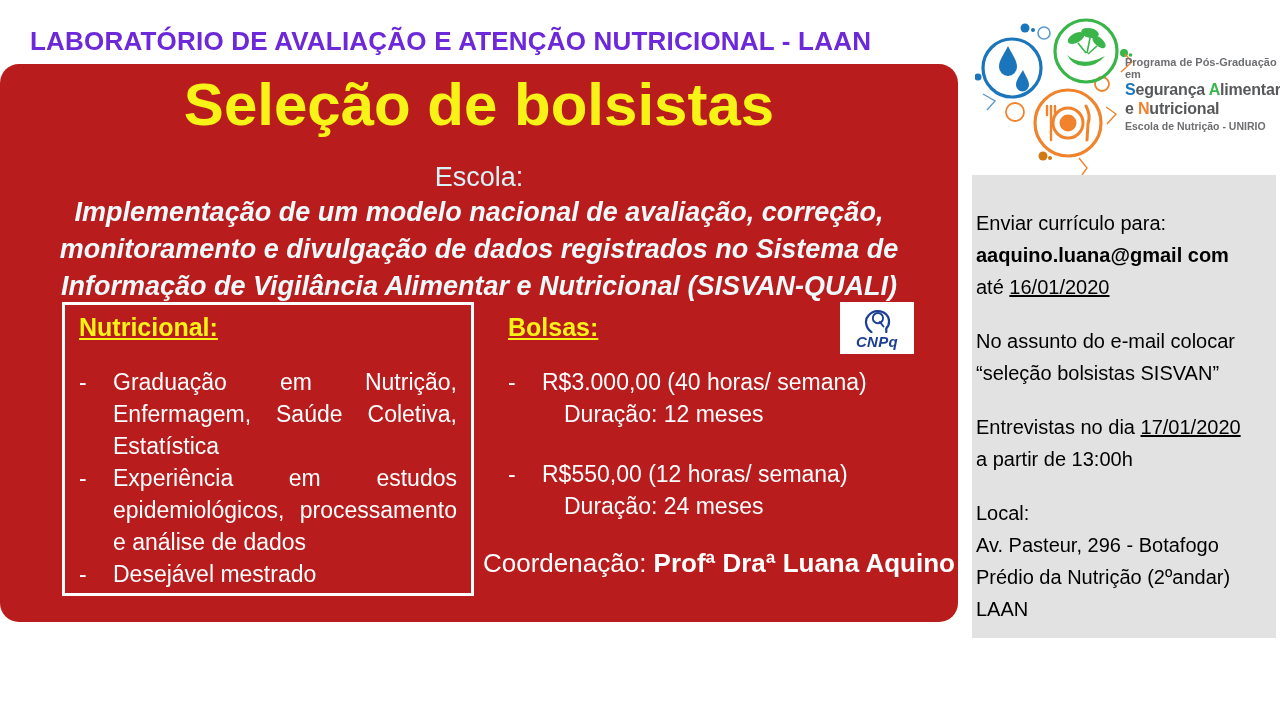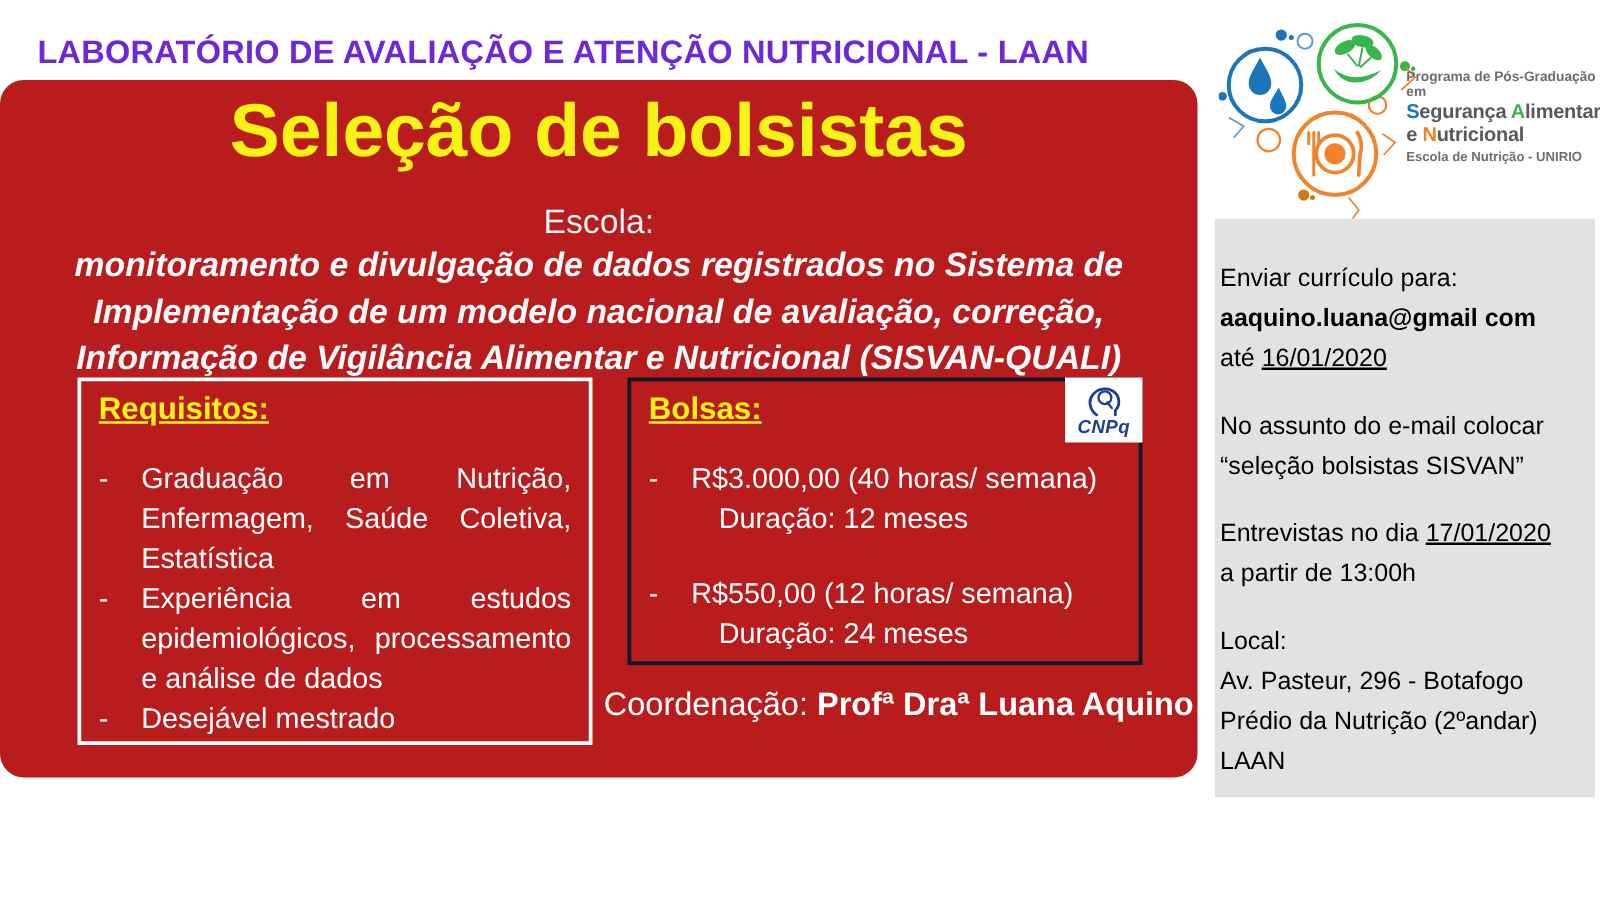--- a/index.html
+++ b/index.html
@@ -15,34 +15,34 @@
   .slide-title { position:absolute; top:6px; left:0; width:100%; text-align:center;
                  color:#f8f316; font-size:60px; font-weight:700; }
   .projeto-label { position:absolute; top:98px; left:0; width:100%; text-align:center;
                    font-size:27px; color:#d9f2f7; }
   .projeto-desc { position:absolute; top:130px; left:0; width:100%; text-align:center;
                   font-size:27px; font-weight:700; font-style:italic; color:#eef9fb; line-height:37px; }
 
   .req-box { position:absolute; left:62px; top:238px; width:412px; height:294px;
              border:3px solid #fff; padding:8px 14px; }
   .bolsas-box { position:absolute; left:502px; top:238px; width:412px; height:230px;
-                border:3px solid #0f172a; padding:8px 14px; }
+                border:3px solid #b91c1c; padding:8px 3px; }
   .box-heading { font-size:25px; font-weight:700; color:#f8f316; text-decoration:underline; }
 
   .req-list { margin-top:24px; }
   .item { display:flex; font-size:23px; line-height:32px; color:#fdfeff; }
   .dash { width:34px; flex:none; }
   .itxt { flex:1; text-align:justify; }
 
   .bolsa-item { margin-top:24px; font-size:23px; line-height:32px; color:#fdfeff; }
   .bolsa-item.second { margin-top:28px; }
   .bolsa-row { display:flex; }
   .bolsa-dur { margin-left:56px; }
 
-  .cnpq-badge { position:absolute; top:-3px; right:-3px; width:62px; height:52px; background:#fff;
+  .cnpq-badge { position:absolute; top:-3px; right:-3px; width:74px; height:52px; background:#fff;
                 display:flex; flex-direction:column; align-items:center; justify-content:center; }
   .cnpq-label { font-size:15px; font-weight:700; font-style:italic; color:#1c3e94; letter-spacing:0.3px; }
 
   .coord { position:absolute; left:480px; top:484px; width:478px; text-align:center;
            font-size:26px; color:#fff; white-space:pre-wrap; }
   .bold { font-weight:700; }
   .ul { text-decoration:underline; }
   .pre { white-space:pre-wrap; }
 
   
@@ -114,27 +114,27 @@
       <div class="lt2"><span class="c-blue">S</span><span class="pre">egurança </span><span class="c-green">A</span><span>limentar</span></div>
       <div class="lt2"><span class="pre">e </span><span class="c-orange">N</span><span>utricional</span></div>
       <div class="lt4">Escola de Nutrição - UNIRIO</div>
     </div>
   </div>
 
   <div class="teal">
     <div class="slide-title">Seleção de bolsistas</div>
     <div class="projeto-label">Escola:</div>
     <div class="projeto-desc">
+      <div>Implementação de um modelo nacional de avaliação, correção,</div>
       <div>monitoramento e divulgação de dados registrados no Sistema de</div>
-      <div>Implementação de um modelo nacional de avaliação, correção,</div>
       <div>Informação de Vigilância Alimentar e Nutricional (SISVAN-QUALI)</div>
     </div>
 
     <div class="req-box">
-      <div class="box-heading">Requisitos:</div>
+      <div class="box-heading">Nutricional:</div>
       <div class="req-list">
         <div class="item">
           <span class="dash">-</span>
           <span class="itxt">Graduação em Nutrição, Enfermagem, Saúde Coletiva, Estatística</span>
         </div>
         <div class="item">
           <span class="dash">-</span>
           <span class="itxt">Experiência em estudos epidemiológicos, processamento e análise de dados</span>
         </div>
         <div class="item">

